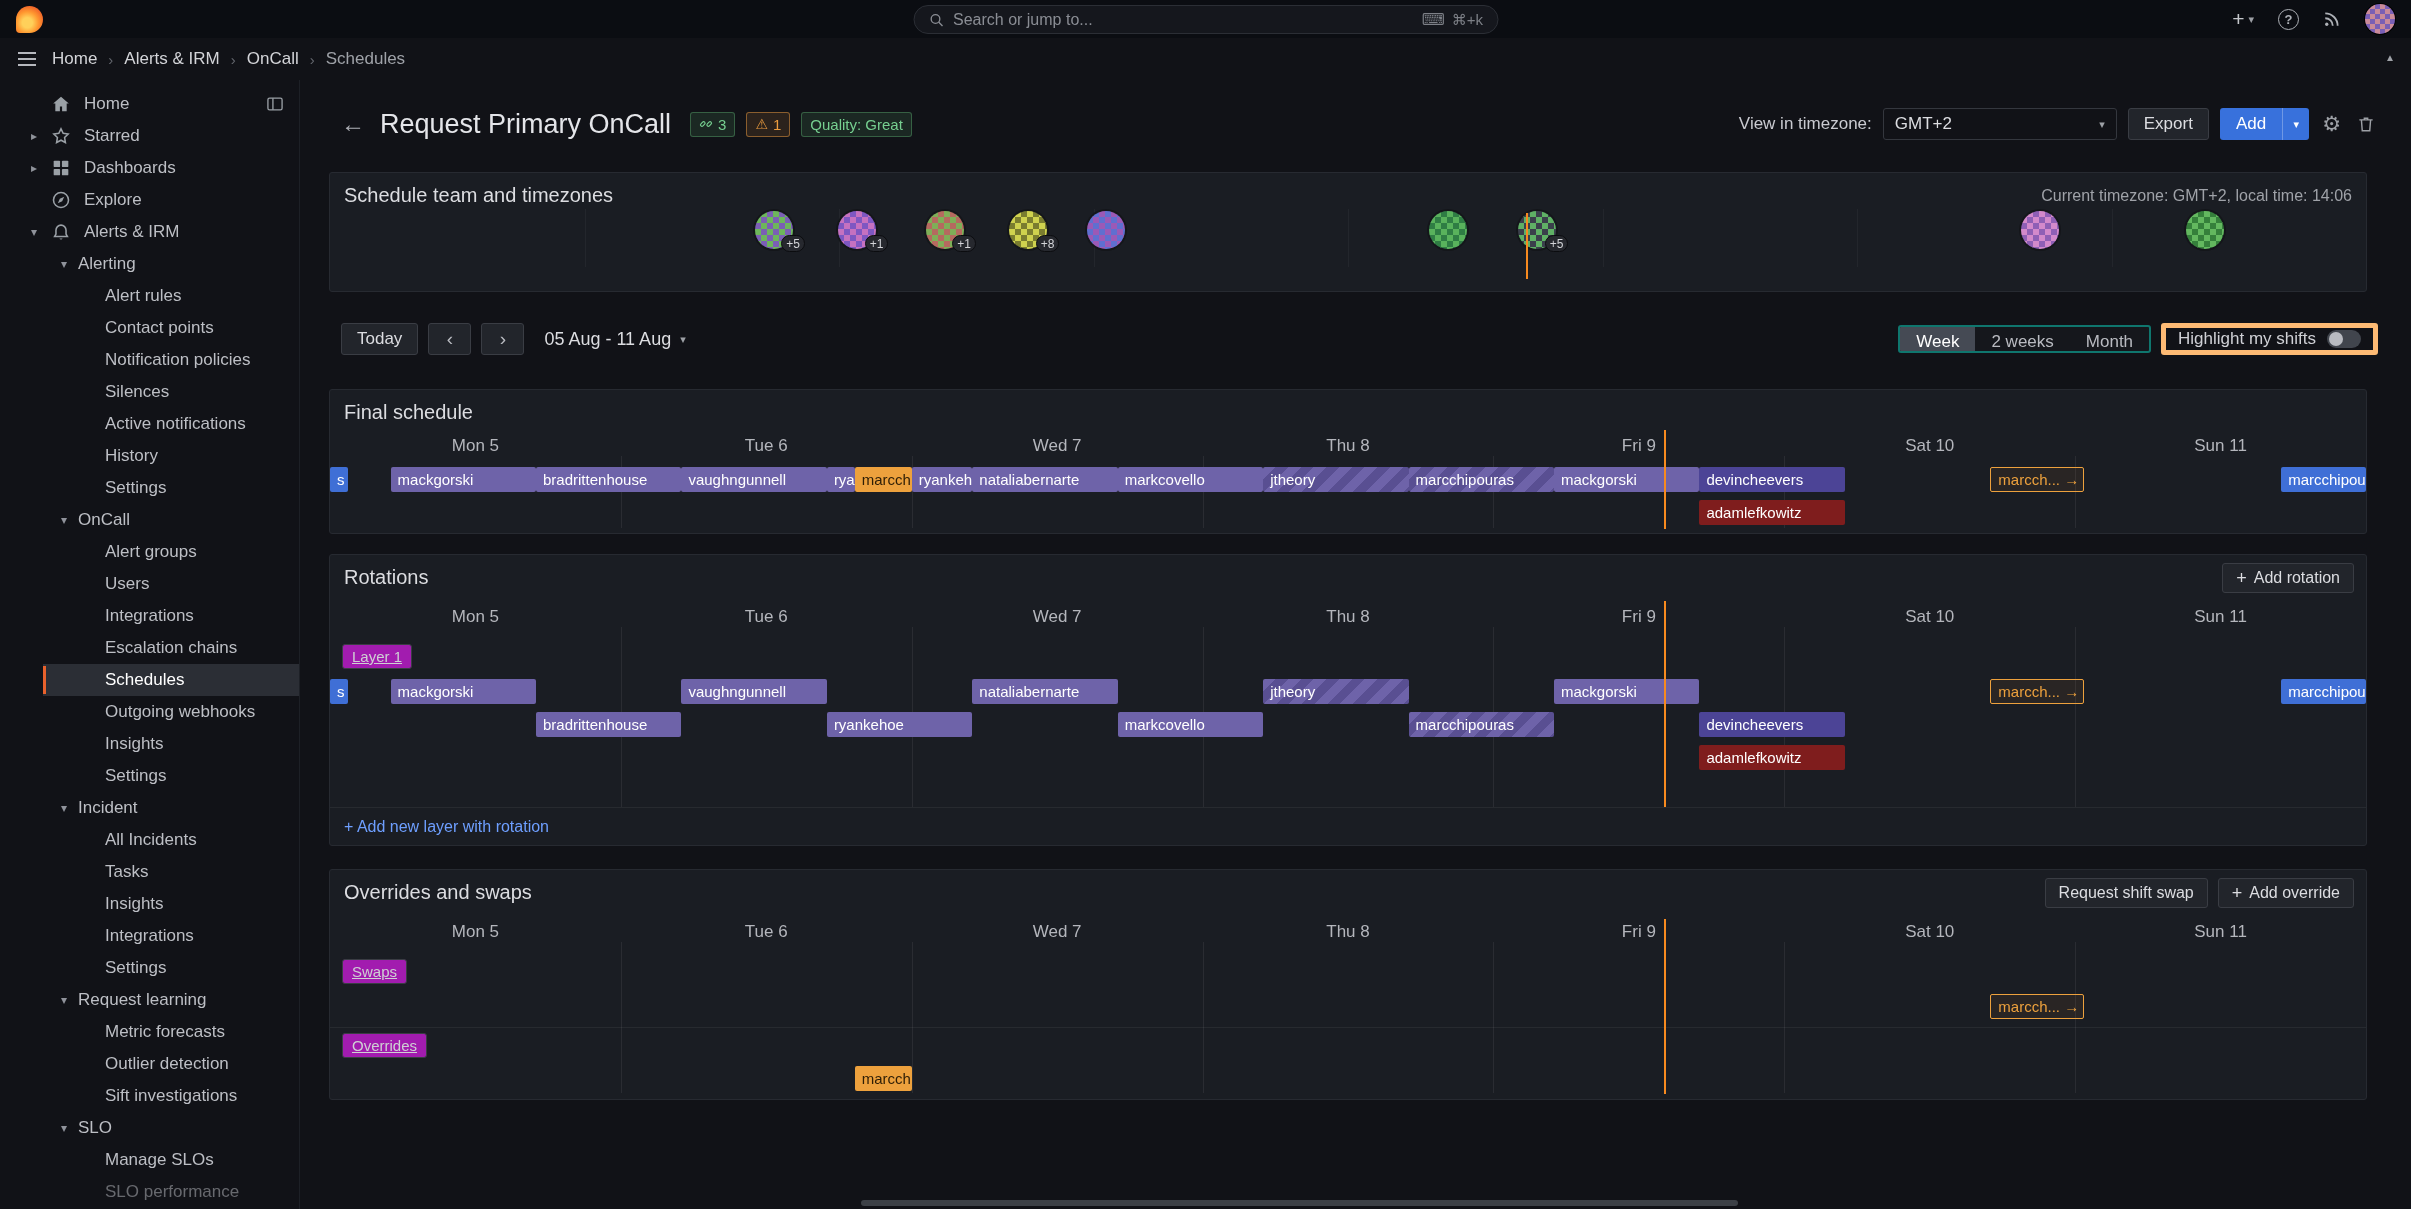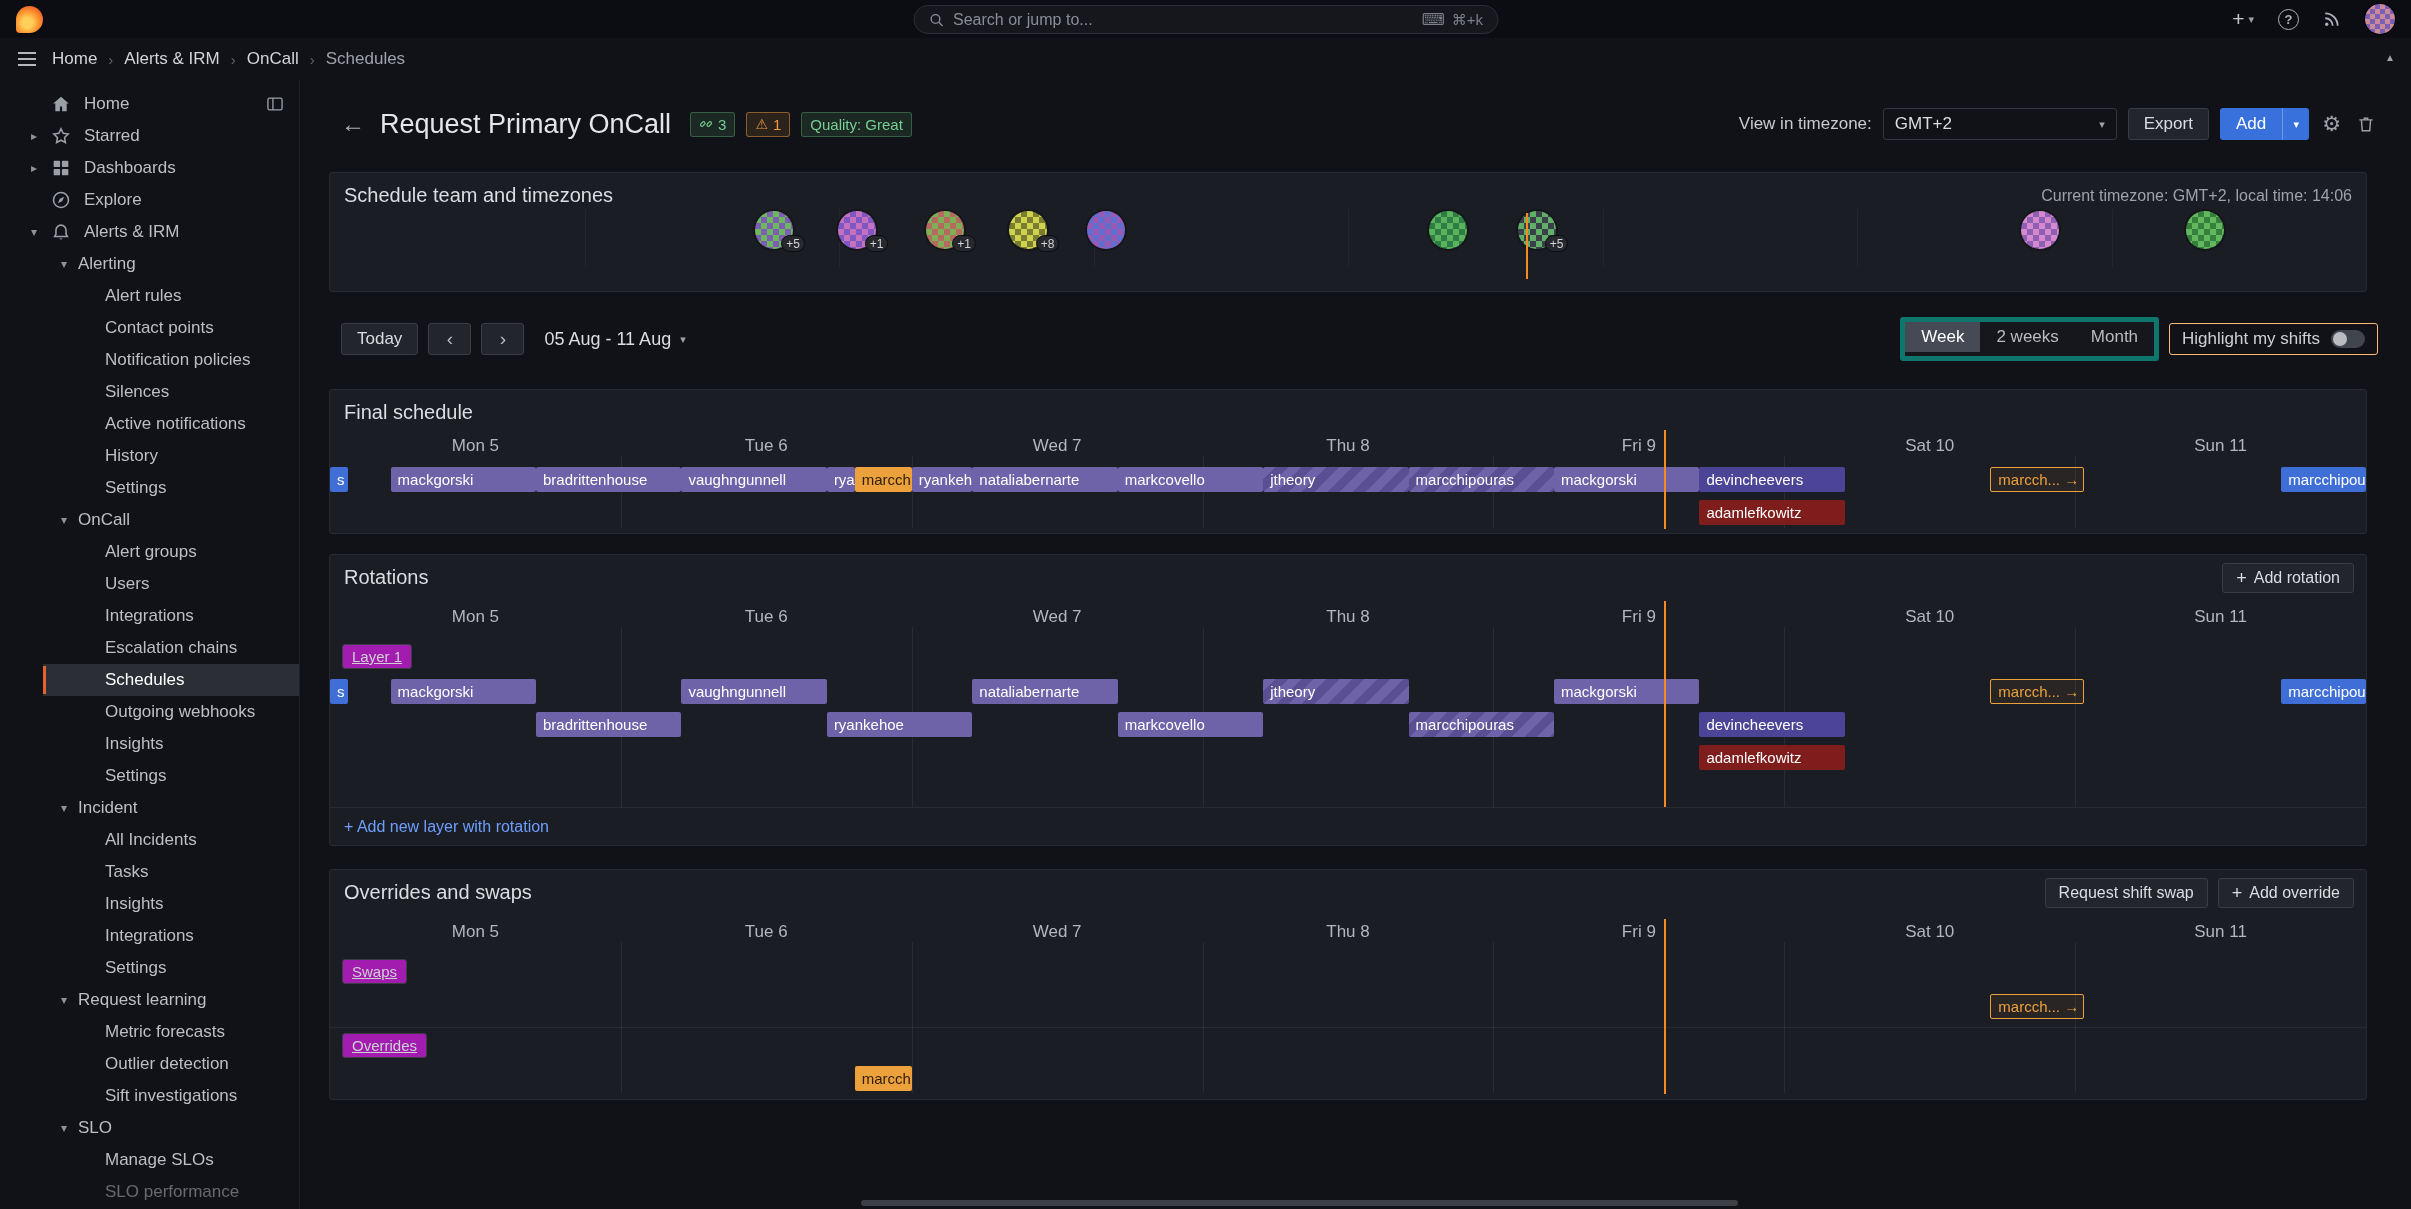--- a/index.html
+++ b/index.html
@@ -86,24 +86,24 @@
   .tz-av{position:absolute;top:38px;width:38px;height:38px;border-radius:50%;box-shadow:0 0 0 2px #14161a;margin-left:-19px;cursor:pointer;}
   .tz-badge{position:absolute;right:-12px;bottom:-3px;height:17px;min-width:17px;padding:0 4px;background:#26282e;border:1px solid #0b0c0f;border-radius:9px;font-size:12px;color:#d4d5d9;display:flex;align-items:center;justify-content:center;}
 
   
   .cal-toolbar{position:absolute;top:243px;left:41px;right:33px;height:32px;display:flex;align-items:center;}
   .ctl-left{display:flex;align-items:center;gap:10px;}
   .nav-btn{width:43px;padding:0;justify-content:center;font-size:19px;color:#b9bbc1;}
   .range{font-size:18px;color:#dcdde1;display:flex;align-items:center;gap:9px;margin-left:10px;cursor:pointer;white-space:nowrap;}
   .range .caret{color:#9da0a6;font-size:11px;}
   .ctl-right{margin-left:auto;display:flex;gap:10px;align-items:center;}
-  .seg{display:flex;border:5px solid #0f766e;border-radius:3px;overflow:hidden;background:#15171c;height:44px;}
+  .seg{display:flex;border:2px solid #0f766e;border-radius:3px;overflow:hidden;background:#15171c;height:28px;}
   .seg-btn{height:30px;padding:0 16px;font-size:17px;color:#b9bbc1;background:transparent;border:none;display:flex;align-items:center;}
   .seg-btn.active{background:#454a54;color:#fff;}
-  .hl-box{display:flex;align-items:center;gap:11px;border:1px solid #fdba74;border-radius:3px;padding:0 12px;font-size:17px;color:#cfd0d5;height:32px;}
+  .hl-box{display:flex;align-items:center;gap:11px;border:5px solid #fdba74;border-radius:3px;padding:0 12px;font-size:17px;color:#cfd0d5;height:32px;}
   .toggle{width:34px;height:18px;border-radius:9px;background:#41454d;position:relative;cursor:pointer;flex:none;}
   .toggle::after{content:"";position:absolute;left:2px;top:2px;width:14px;height:14px;border-radius:50%;background:#b9bbc1;}
 
   
   .day-row{position:absolute;left:0;right:0;display:flex;z-index:2;}
   .day-cell{flex:1;text-align:center;font-size:17px;color:#b4b6bc;}
   .bar-row{position:absolute;left:0;right:0;height:25px;z-index:3;}
   .bar{position:absolute;top:0;height:25px;border-radius:2px;font-size:15px;line-height:25px;padding:0 7px;color:#fff;overflow:hidden;white-space:nowrap;cursor:pointer;}
   .t-purple{background:#6e63a9;}
   .t-striped{background:repeating-linear-gradient(135deg,#6e63a9 0 9px,#594f92 9px 18px);}

